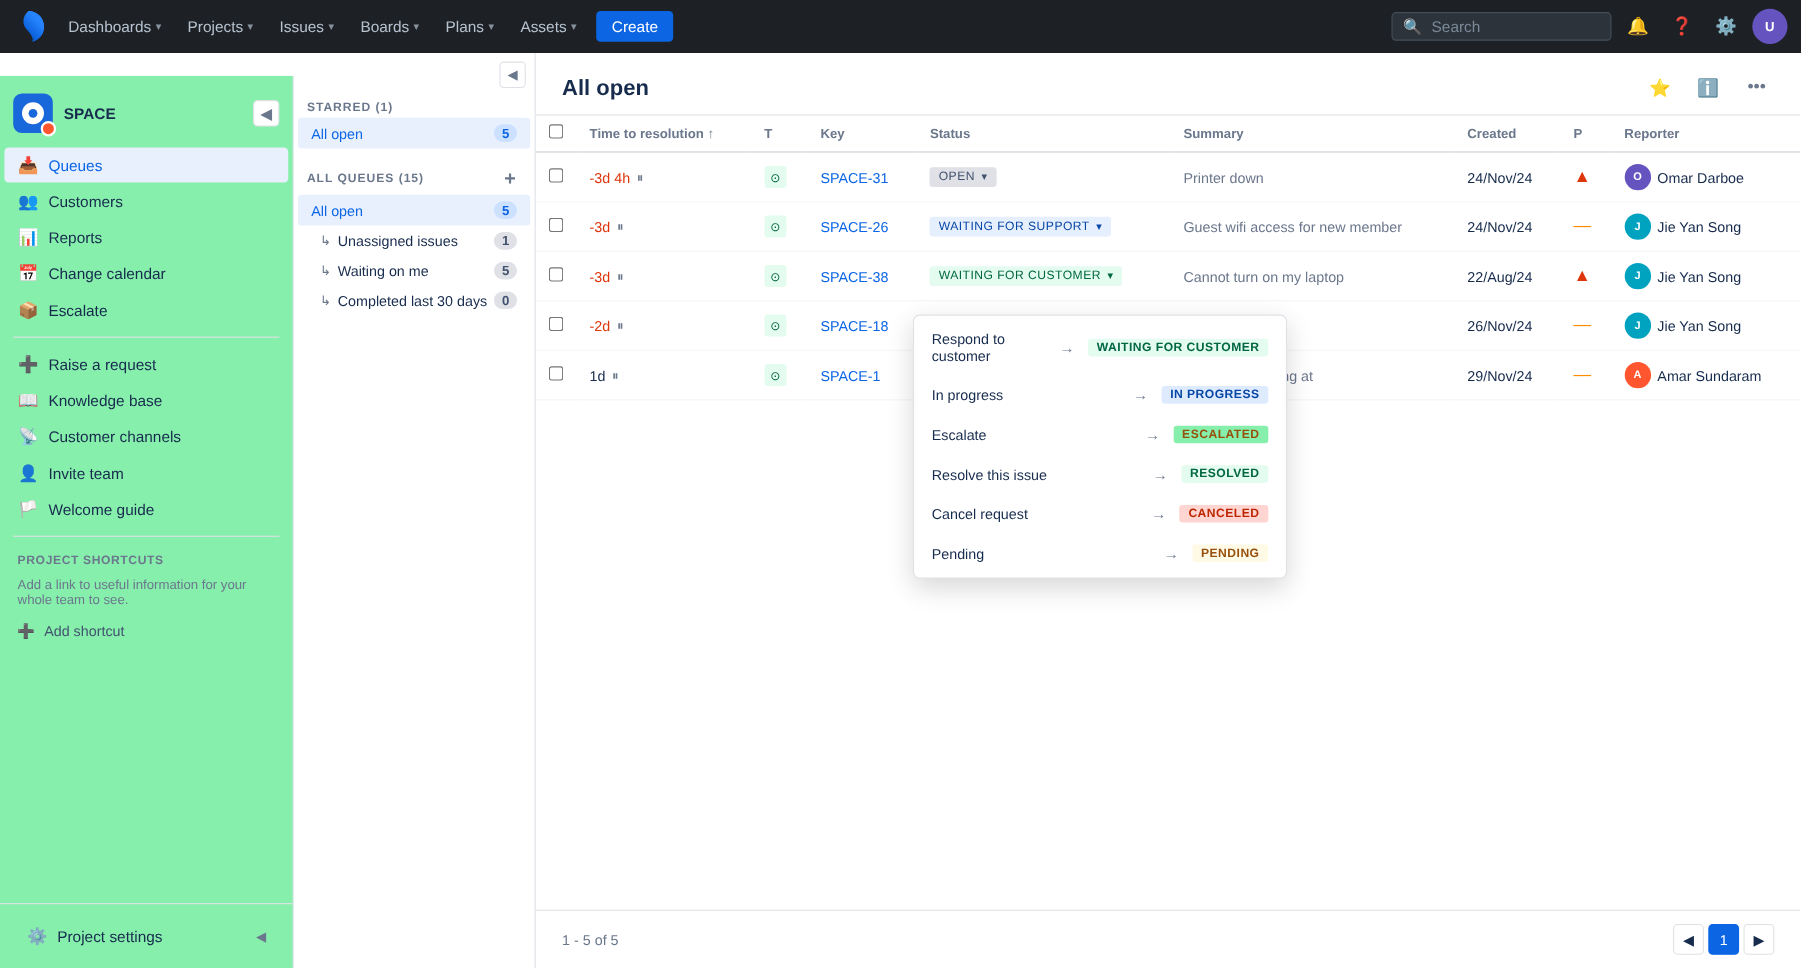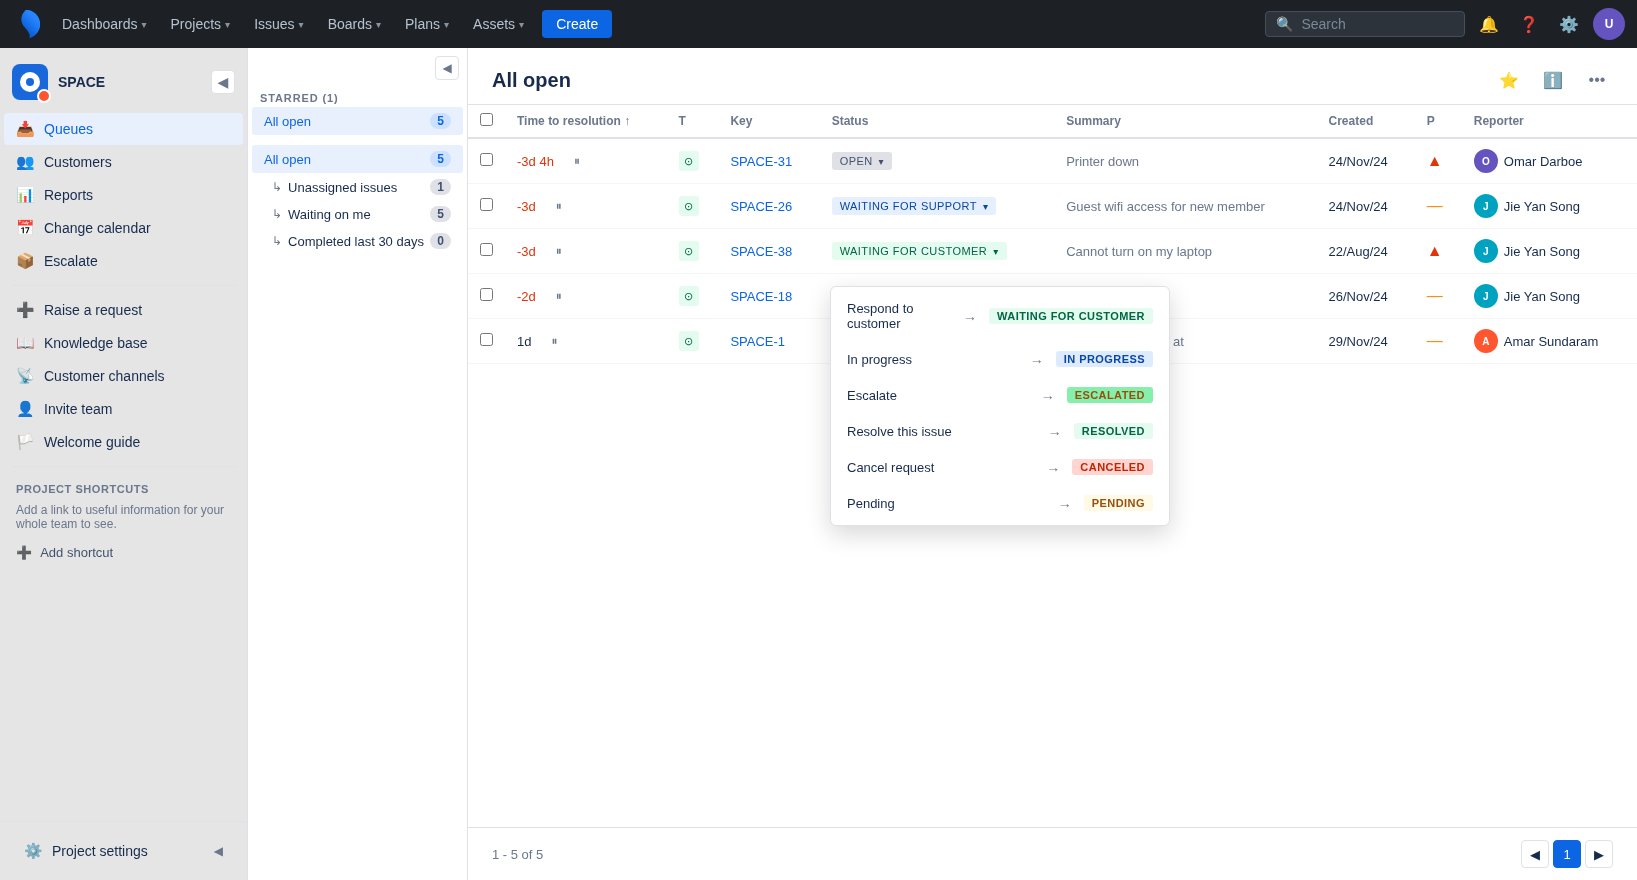--- a/index.html
+++ b/index.html
@@ -43,22 +43,22 @@
       width: 32px; height: 32px; border-radius: 50%;
       background: #6554c0; color: #fff; display: flex; align-items: center;
       justify-content: center; font-size: 12px; font-weight: 600; cursor: pointer;
     }
 
     
     .layout { display: flex; margin-top: 48px; height: calc(100vh - 48px); }
 
     
     .left-sidebar {
-      width: 248px; background: #e5e5e5; border-right: 1px solid #dfe1e6;
-      display: flex; flex-direction: column; overflow-y: auto; flex-shrink: 0;
+      width: 267px; background: #86efac; border-right: 1px solid #dfe1e6;
+      display: flex; flex-direction: column; overflow-y: auto; flex-shrink: 0; margin-top: 21px;
     }
     .sidebar-project-header {
       display: flex; align-items: center; gap: 10px; padding: 16px 12px 8px;
     }
     .project-icon {
       width: 36px; height: 36px; background: #1868db; border-radius: 8px;
       display: flex; align-items: center; justify-content: center; position: relative;
     }
     .project-icon-inner {
       width: 20px; height: 20px; border-radius: 50%; background: #fff;
@@ -189,21 +189,21 @@
     .priority-medium { color: #ff8b00; font-size: 16px; }
 
     .reporter-cell { display: flex; align-items: center; gap: 6px; }
     .reporter-avatar {
       width: 24px; height: 24px; border-radius: 50%;
       display: flex; align-items: center; justify-content: center;
       font-size: 10px; font-weight: 600; color: #fff; flex-shrink: 0;
     }
 
     .summary-text { color: #6b778c; max-width: 280px; overflow: hidden; text-overflow: ellipsis; }
-    .time-cell { display: flex; align-items: center; gap: 20px; color: #de350b; font-weight: 500; }
+    .time-cell { display: flex; align-items: center; gap: 6px; color: #de350b; font-weight: 500; }
     .pause-icon { color: #6b778c; font-size: 12px; }
 
     .type-icon {
       width: 20px; height: 20px; border-radius: 3px; background: #e3fcef;
       display: flex; align-items: center; justify-content: center; font-size: 11px; color: #006644;
     }
 
     
     .pagination {
       display: flex; align-items: center; justify-content: space-between;
@@ -385,20 +385,24 @@
 
     <div class="starred-section">
       <div class="starred-header">STARRED (1)</div>
       <div class="queue-item active">
         <span class="queue-item-label">All open</span>
         <span class="queue-badge active-badge">5</span>
       </div>
     </div>
 
     <div>
+      <div class="all-queues-header">
+        <span>ALL QUEUES (15)</span>
+        <div class="all-queues-add">+</div>
+      </div>
       <div class="queue-item active">
         <span class="queue-item-label">All open</span>
         <span class="queue-badge active-badge">5</span>
       </div>
       <div class="queue-subitem">
         <span class="queue-subitem-icon">↳</span>
         <span class="queue-item-label">Unassigned issues</span>
         <span class="queue-badge">1</span>
       </div>
       <div class="queue-subitem">

